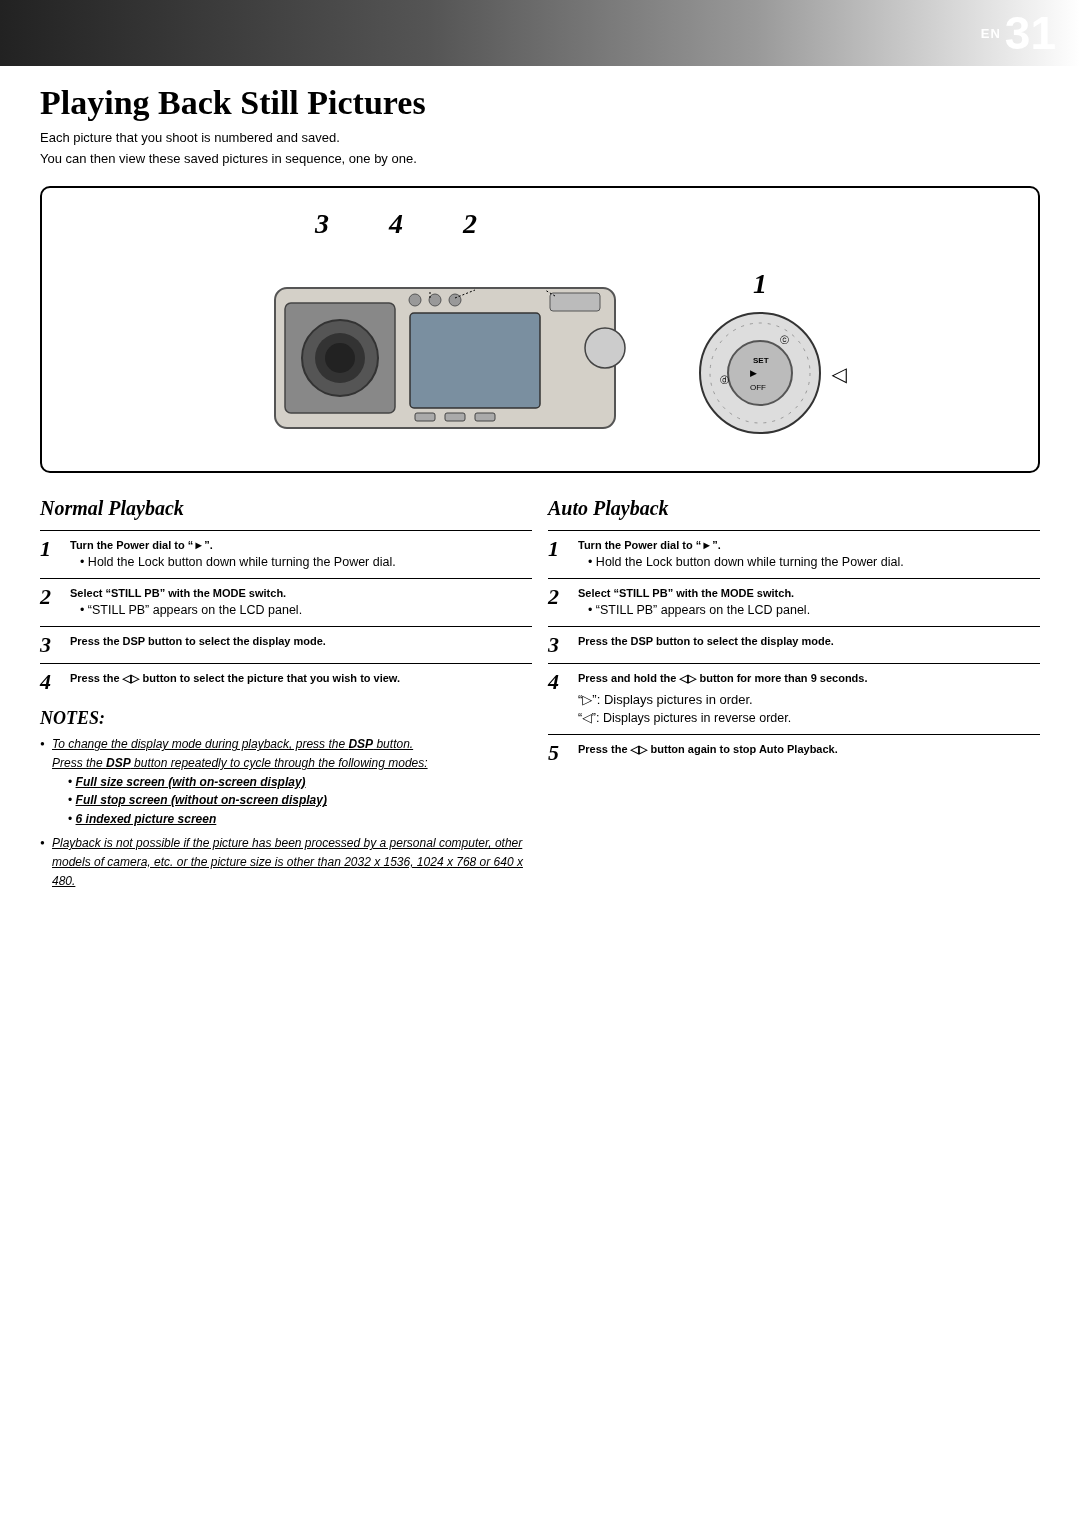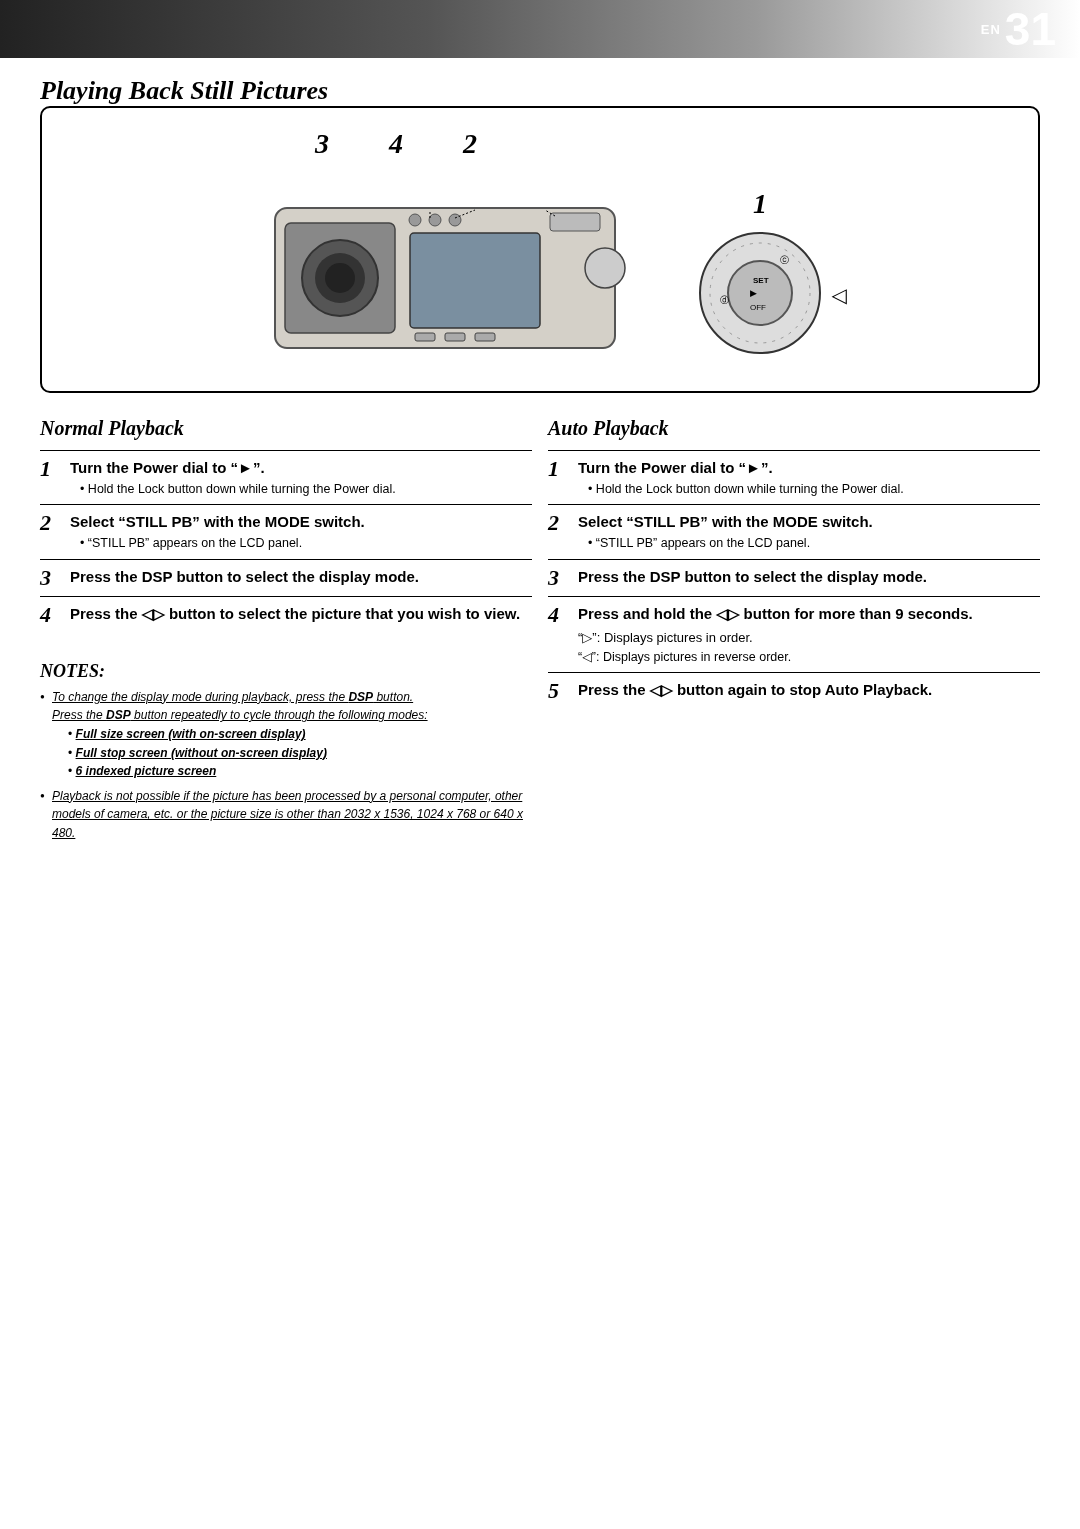--- a/index.html
+++ b/index.html
@@ -9,21 +9,21 @@
       background: #fff;
       font-family: Arial, Helvetica, sans-serif;
       font-size: 14px;
       color: #000;
       position: relative;
     }
 
     
     .header-bar {
       width: 100%;
-      height: 58px;
+      height: 66px;
       background: linear-gradient(to right, #222 0%, #555 40%, #999 70%, #ccc 85%, #fff 100%);
       display: flex;
       align-items: center;
       justify-content: flex-end;
       padding-right: 24px;
     }
     .page-number-en {
       color: #fff;
       font-size: 13px;
       font-weight: bold;
@@ -37,23 +37,23 @@
       line-height: 1;
     }
 
     
     .main-content {
       padding: 18px 40px 30px 40px;
     }
 
     
     .page-title {
-      font-size: 26px;
-      font-weight: bold;
-      font-style: italic;
+      font-size: 34px;
+      font-weight: bold;
+      margin-bottom: 6px;
       font-family: Georgia, serif;
     }
     .page-subtitle {
       font-size: 13px;
       line-height: 1.6;
       margin-bottom: 16px;
     }
 
     
     .camera-box {
@@ -102,33 +102,33 @@
       min-width: 22px;
       line-height: 1.1;
     }
     .step-content {
       flex: 1;
       font-size: 13px;
       line-height: 1.5;
     }
     .step-content .step-main {
       font-weight: bold;
-      font-size: 15px;
+      font-size: 11px;
     }
     .step-content .step-sub {
       font-size: 12.5px;
       padding-left: 10px;
     }
     .step-content .step-sub::before {
       content: "• ";
     }
 
     
     .notes-section {
-      margin-top: 28px;
+      margin-top: 8px;
     }
     .notes-title {
       font-size: 18px;
       font-weight: bold;
       font-family: Georgia, serif;
     }
     .notes-title span {
       font-style: italic;
     }
     .note-item {
@@ -175,20 +175,24 @@
 <body>
 
 <div class="header-bar">
   <span class="page-number-en">EN</span>
   <span class="page-number-num">31</span>
 </div>
 
 <div class="main-content">
 
   <div class="page-title">Playing Back Still Pictures</div>
+  <div class="page-subtitle">
+    <div>Each picture that you shoot is numbered and saved.</div>
+    <div>You can then view these saved pictures in sequence, one by one.</div>
+  </div>
 
   <div class="camera-box">
 
     <div style="position:relative; display:inline-block;">
       
       <div style="display:flex; gap:60px; margin-bottom:8px; padding-left:60px;">
         <span class="diagram-number" style="position:static; font-size:28px; font-style:italic; font-family:Georgia,serif;">3</span>
         <span class="diagram-number" style="position:static; font-size:28px; font-style:italic; font-family:Georgia,serif;">4</span>
         <span class="diagram-number" style="position:static; font-size:28px; font-style:italic; font-family:Georgia,serif;">2</span>
       </div>

